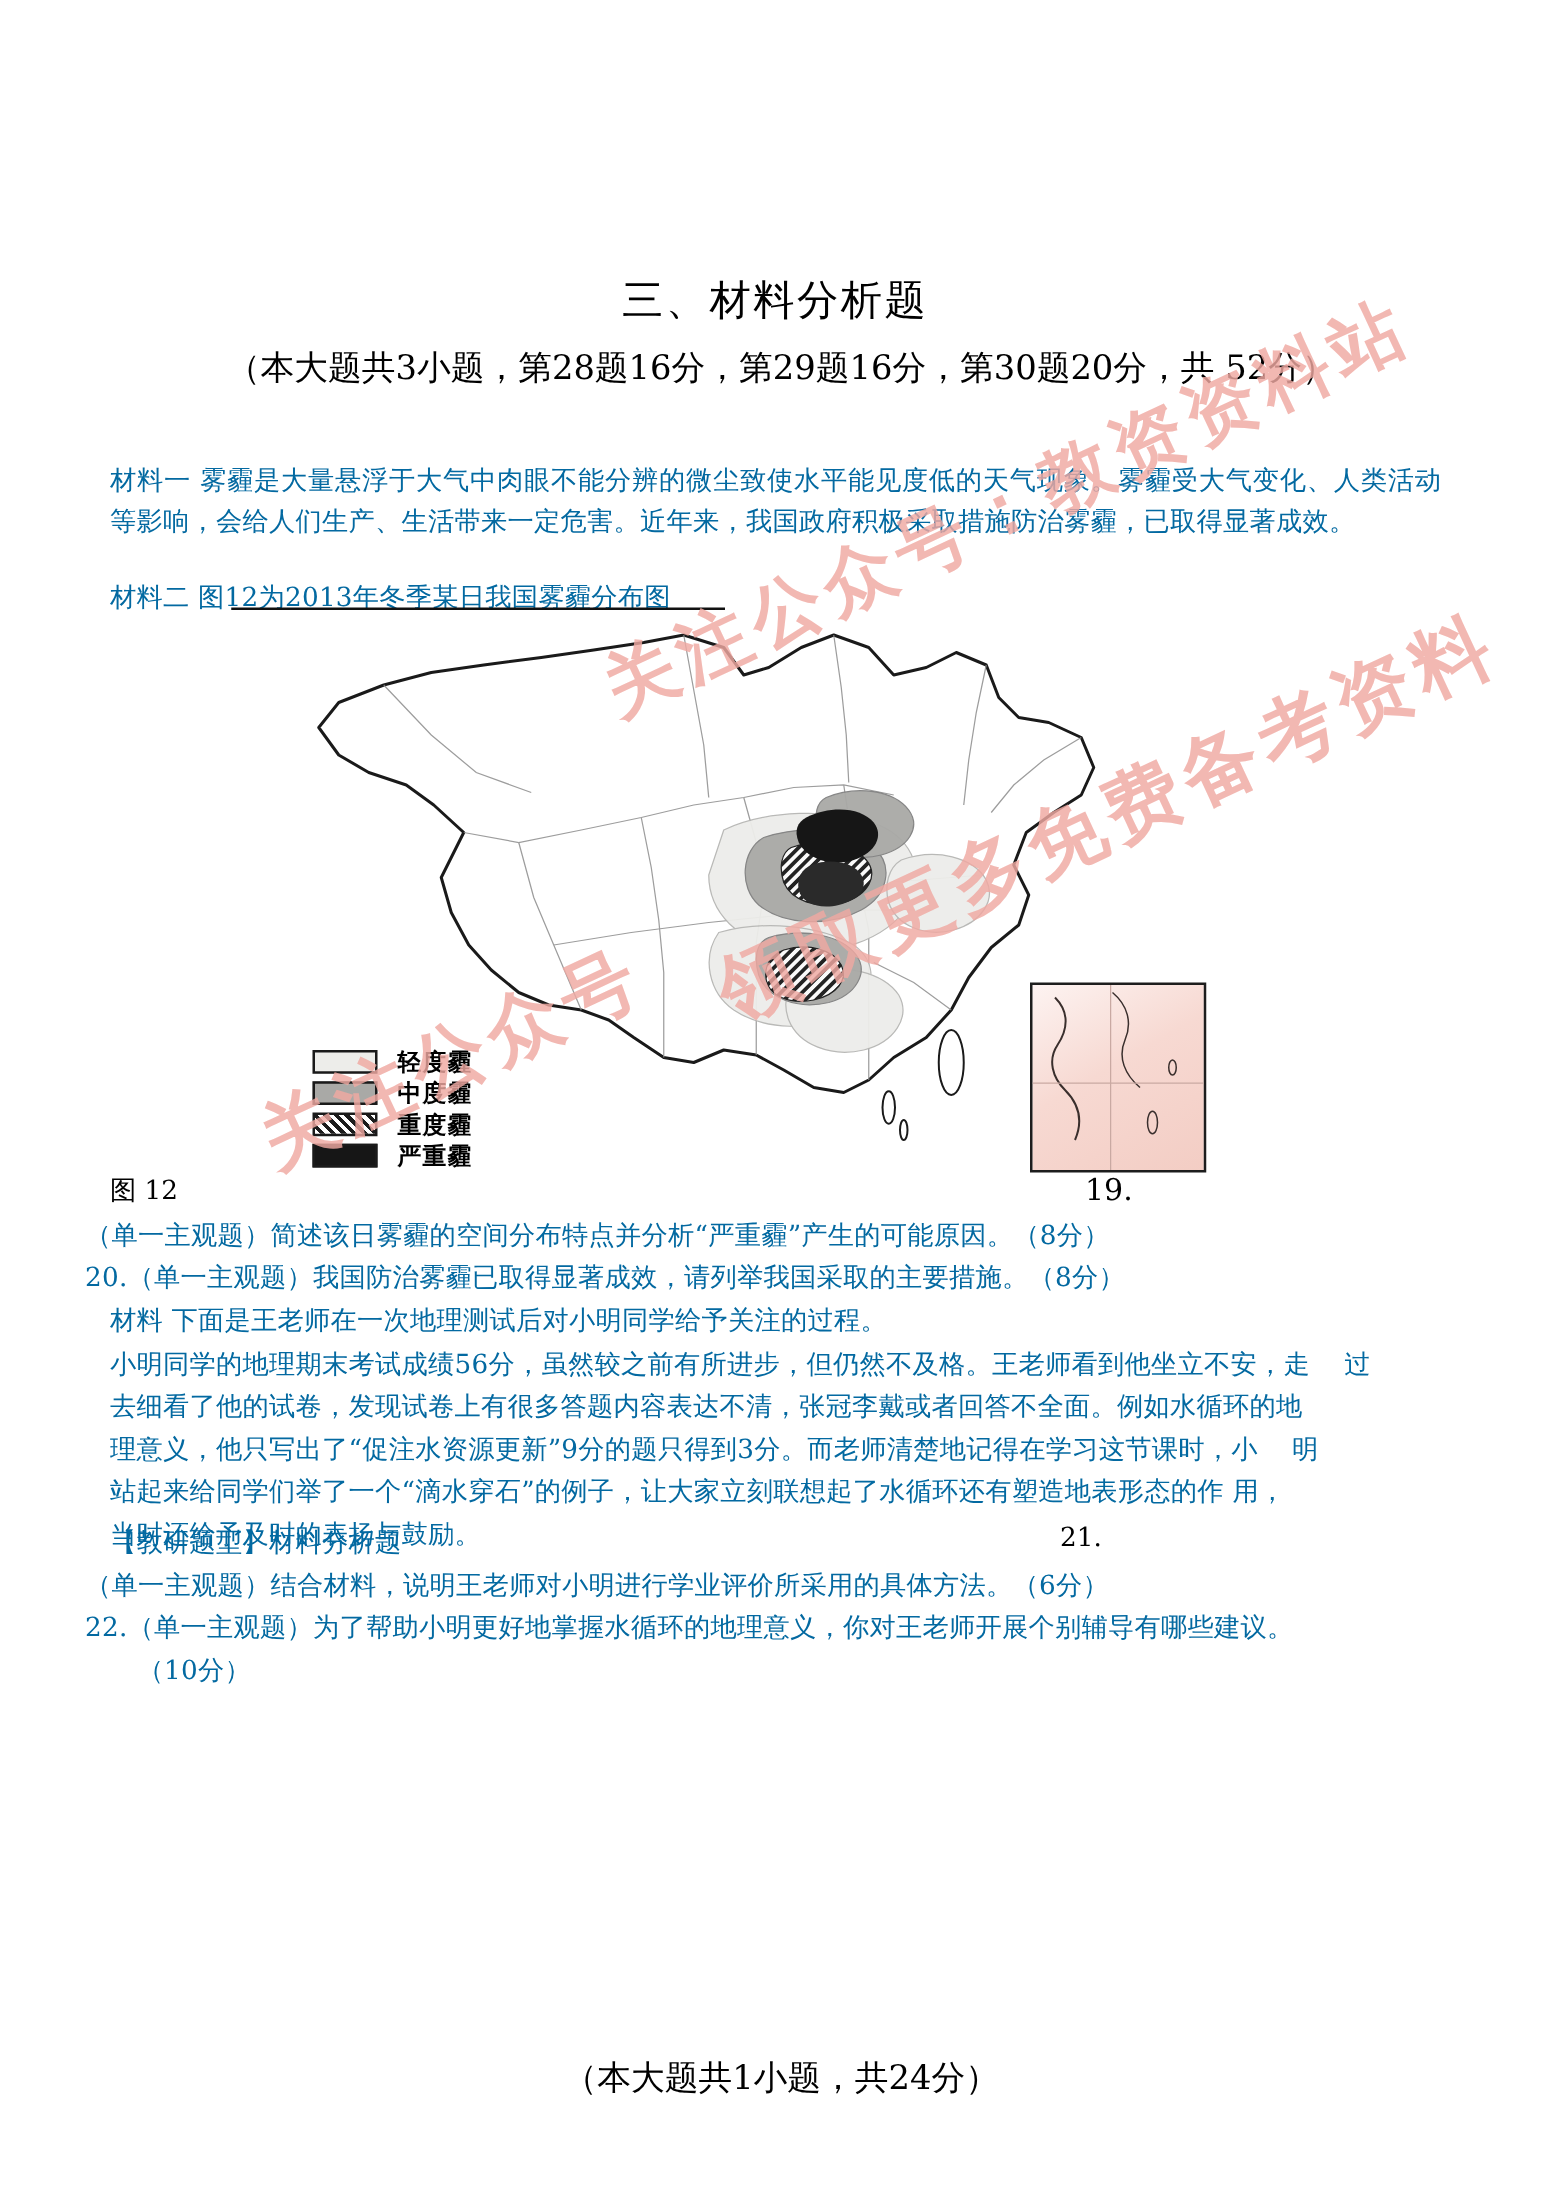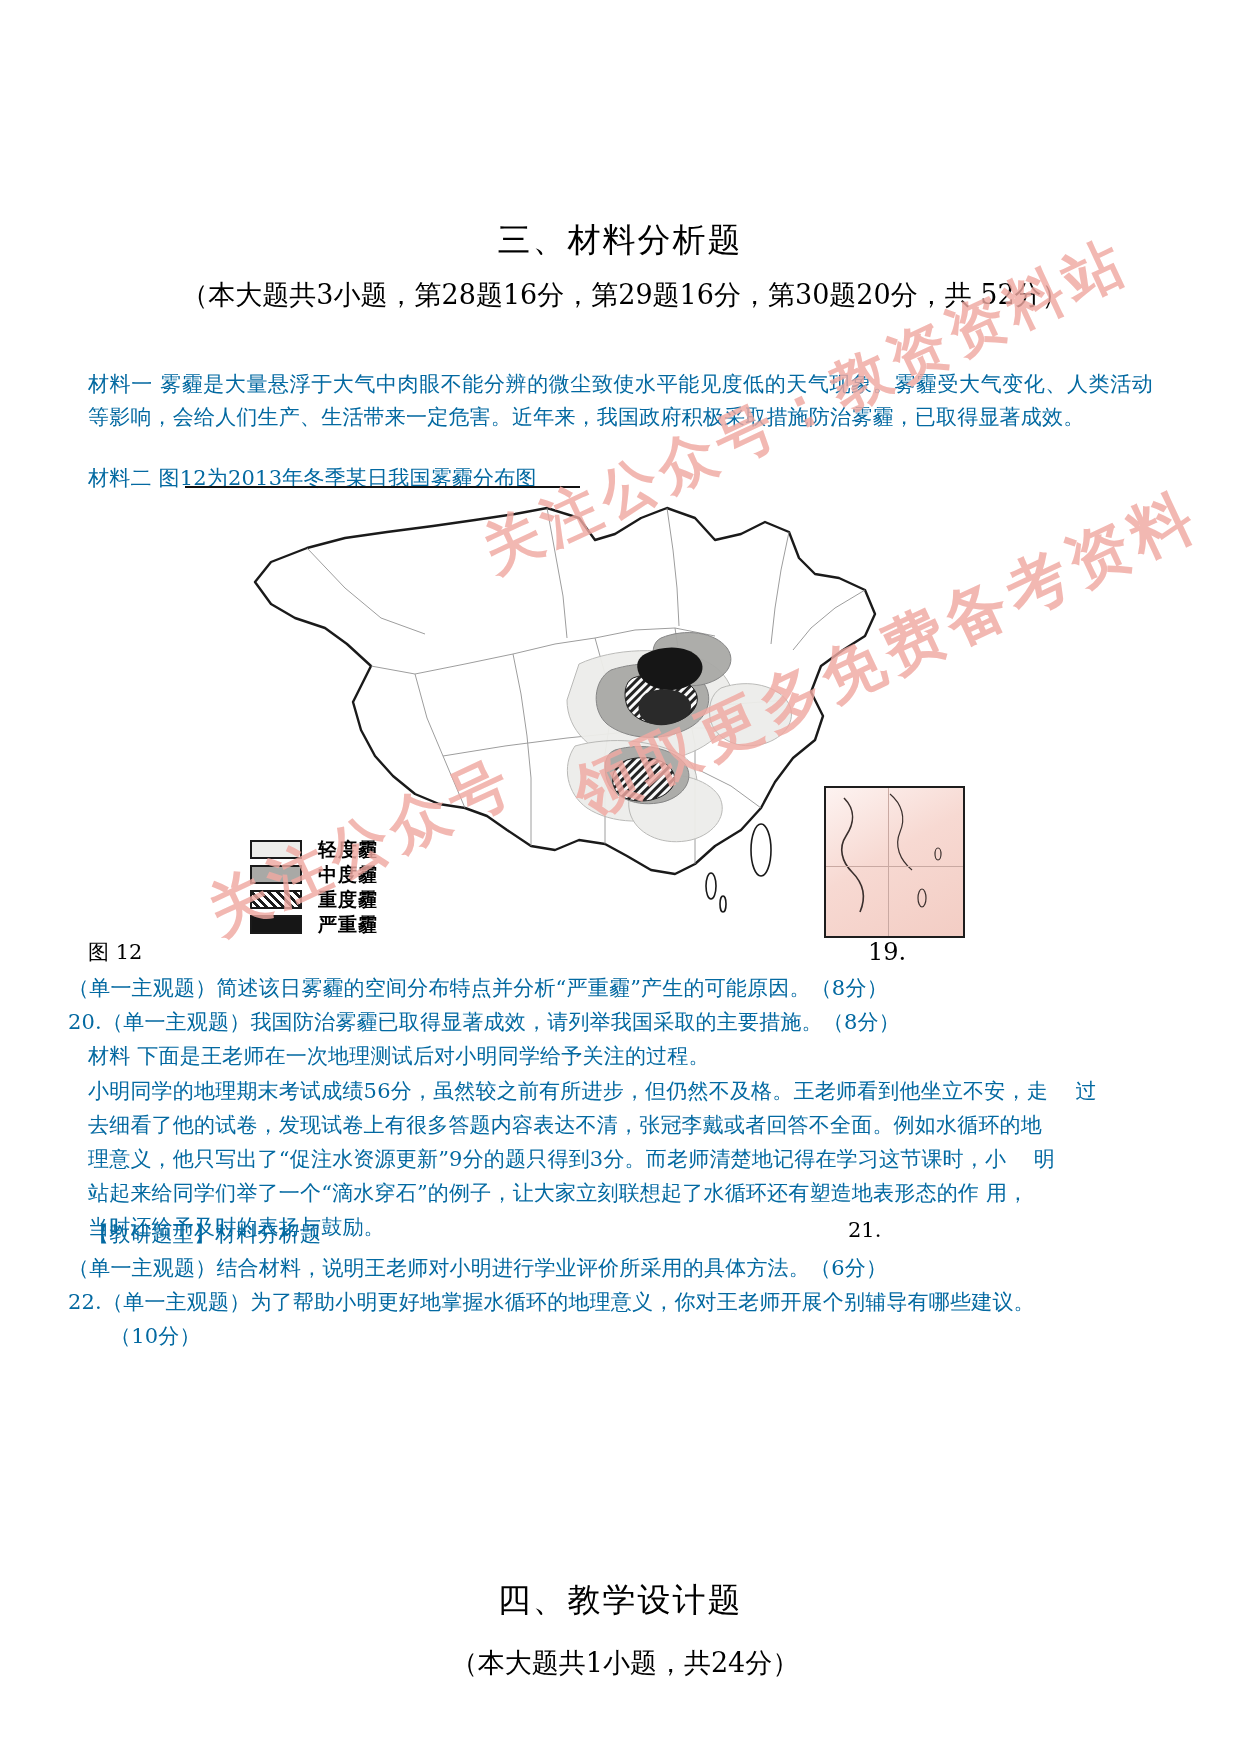--- a/index.html
+++ b/index.html
@@ -368,20 +368,19 @@
     <span class="ln">当时还给予及时的表扬与鼓励。</span>
   </div>
 
   <div class="para" id="tag-type">【教研题型】材料分析题</div>
   <div id="marker21">21.</div>
 
   <div class="para" id="q21">（单一主观题）结合材料，说明王老师对小明进行学业评价所采用的具体方法。（6分）</div>
   <div class="para" id="q22">22.（单一主观题）为了帮助小明更好地掌握水循环的地理意义，你对王老师开展个别辅导有哪些建议。</div>
   <div class="para" id="q22b">（10分）</div>
 
-  <div class="section-title" id="sec4-title">四、教学设计题</div>
   <div class="section-sub" id="sec4-sub">（本大题共1小题，共24分）</div>
 
   <div class="wm" id="wm1">关注公众号：教资资料站</div>
   <div class="wm" id="wm2">关注公众号</div>
   <div class="wm" id="wm3">领取更多免费备考资料</div>
 
 </div>
 
 </body></html>

